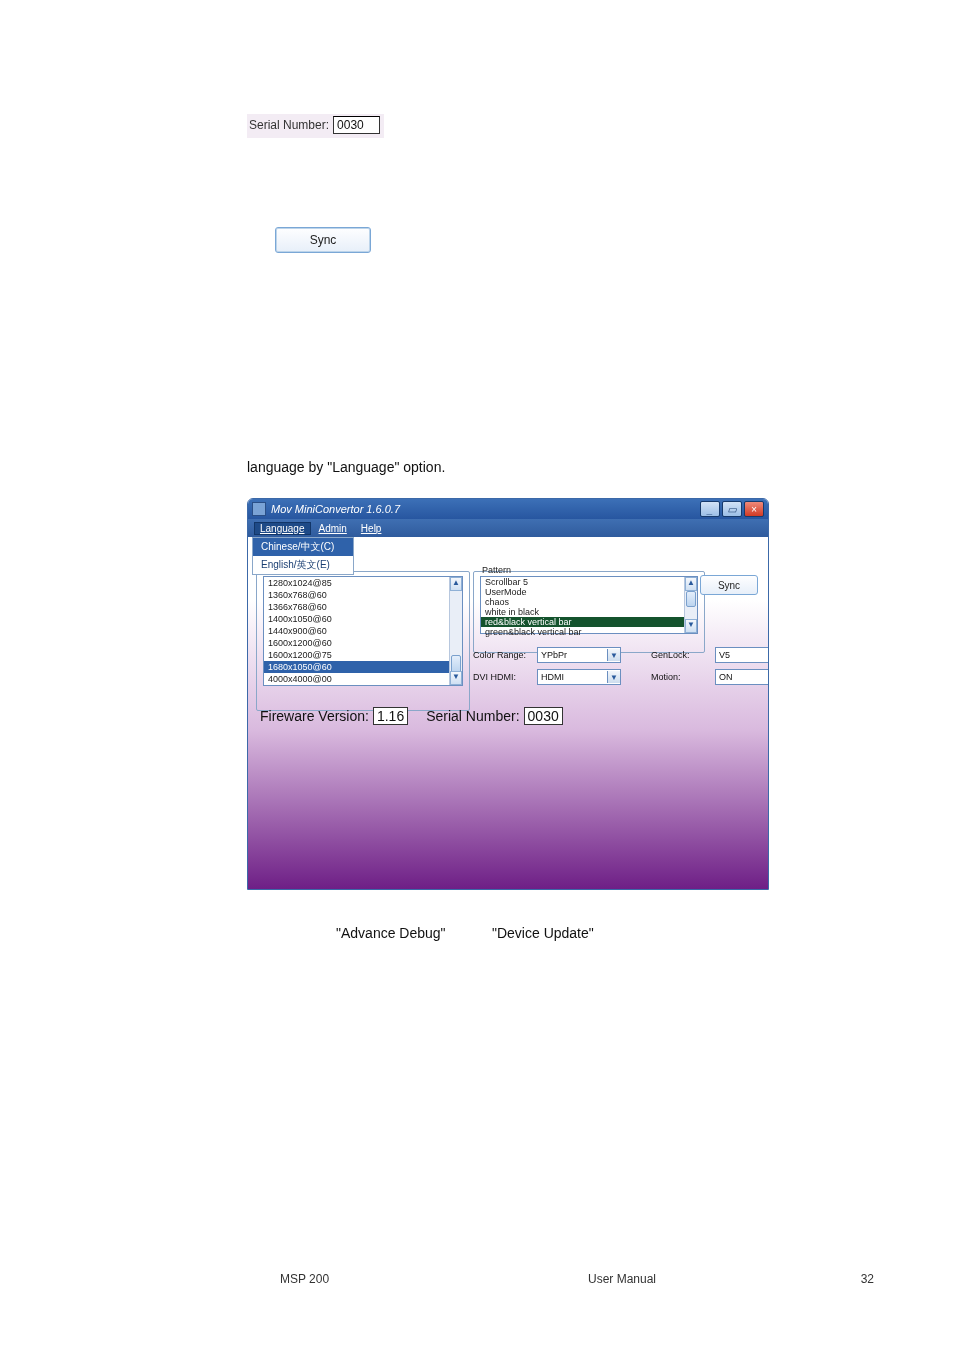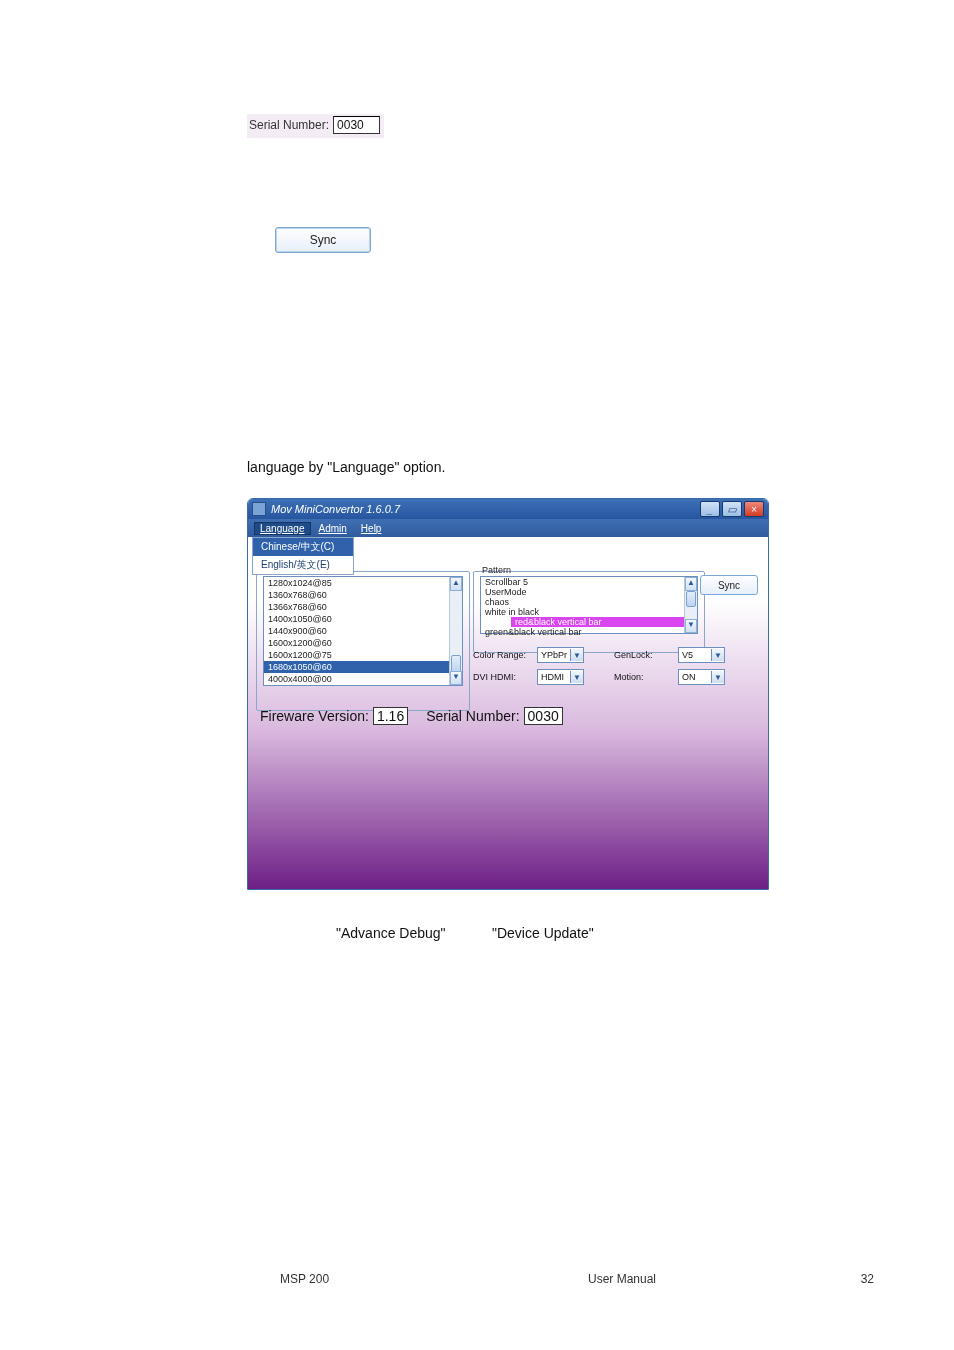--- a/index.html
+++ b/index.html
@@ -33,25 +33,25 @@
   .listbox{border:1px solid #6b8fc0;background:#fff;height:108px;overflow:hidden;position:relative;}
   .listbox .items{padding:0;}
   .listbox .li{font-size:9px;line-height:12px;padding:0 4px;color:#1a1a1a;white-space:nowrap;}
   .listbox .li.sel{background:#2f62aa;color:#fff;}
   .vscroll{position:absolute;right:0;top:0;bottom:0;width:12px;background:#e9eef7;border-left:1px solid #b7c7de;}
   .vscroll .arr{height:12px;background:linear-gradient(#f4f7fc,#cfe0f3);border:1px solid #8fb0d6;font-size:8px;line-height:10px;text-align:center;color:#2a5a9c;}
   .vscroll .thumb{position:absolute;left:1px;right:1px;background:linear-gradient(#e4eefb,#bcd4ef);border:1px solid #7aa0cd;border-radius:2px;}
   .pattern{left:225px;top:34px;width:218px;height:70px;}
   .pattern .plist{border:1px solid #6b8fc0;background:#fff;height:56px;position:relative;}
   .pattern .plist .li{font-size:9px;line-height:10px;padding:0 4px;white-space:nowrap;}
-  .pattern .plist .li.sel{background:#d946ef;color:#fff;margin-left:30px;}
+  .pattern .plist .li.sel{background:#14532d;color:#fff;}
   .rowcontrols{position:absolute;left:225px;top:110px;font-size:9px;color:#111;}
   .rowcontrols .row{display:flex;align-items:center;gap:6px;margin-bottom:6px;}
   .rowcontrols .lbl{min-width:58px;text-align:left;}
-  .combo{display:inline-flex;align-items:center;border:1px solid #6b8fc0;background:#fff;height:14px;}
+  .combo{display:inline-flex;align-items:center;border:1px solid #6b8fc0;background:#fff;height:14px;gap:37px;}
   .combo .cval{font-size:9px;padding:0 3px;min-width:26px;}
   .combo .carr{width:12px;height:12px;border-left:1px solid #6b8fc0;background:linear-gradient(#f2f6fb,#cdddee);display:flex;align-items:center;justify-content:center;font-size:8px;color:#2a5a9c;}
   .syncsmall{position:absolute;right:10px;top:38px;width:56px;height:18px;border:1px solid #7aa7d6;border-radius:3px;background:linear-gradient(#fefeff,#e7eff9);font-size:10px;color:#222;display:flex;align-items:center;justify-content:center;}
   .fwline{position:absolute;left:12px;top:170px;font-size:14px;color:#111;display:flex;align-items:center;gap:4px;}
   .fwline .ibox{border:1px solid #333;background:#fff;padding:0 3px;min-width:22px;}
   .admintxt{position:absolute;left:336px;top:925px;font-size:14px;color:#111;}
   .admintxt2{position:absolute;left:492px;top:925px;font-size:14px;color:#111;}
   .footer{position:absolute;left:60px;right:60px;bottom:64px;display:flex;font-size:12px;color:#333;}
   .footer .f1{flex:1;text-align:left;padding-left:220px;}
   .footer .f2{flex:0 0 auto;padding-left:90px;}

